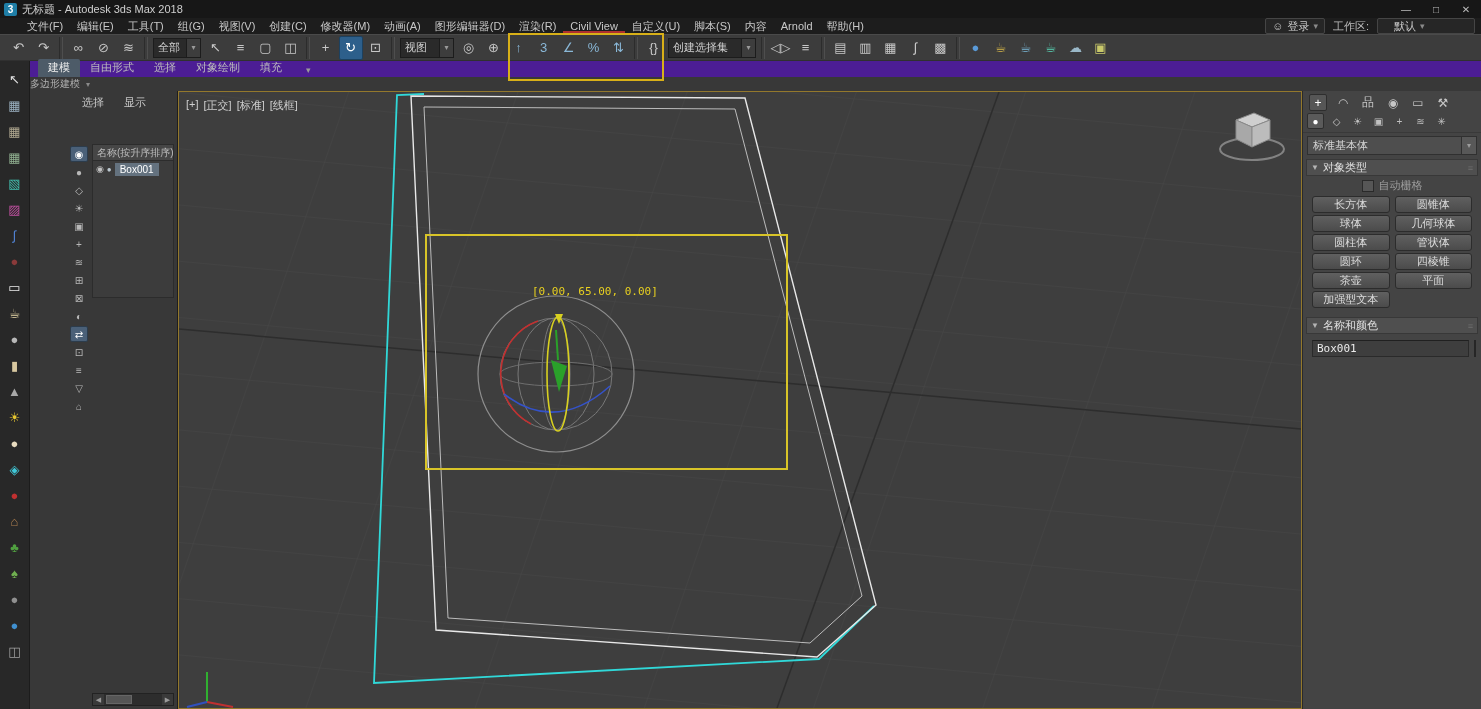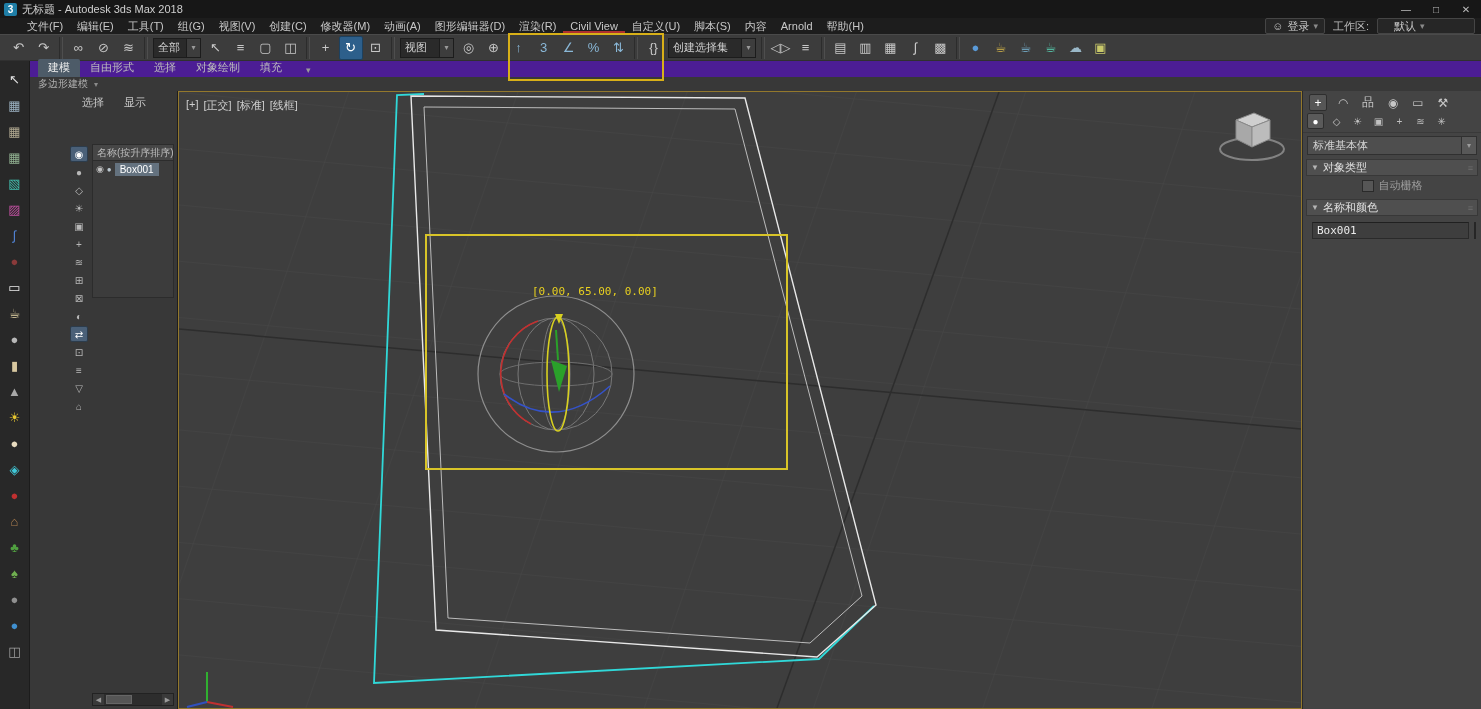--- a/index.html
+++ b/index.html
@@ -44,21 +44,21 @@
     display:flex;align-items:center;justify-content:center;border-left:1px solid #1c1c1c;}
   .annotation-box{position:absolute;left:508px;top:33px;width:152px;height:44px;
     border:2px solid #d8b018;pointer-events:none;z-index:50;}
   
   .ribbon1{position:absolute;left:30px;top:61px;right:0;height:16px;background:#4c1d95;
     display:flex;align-items:flex-end;padding-left:8px;font-size:11px;color:#bdbdbd;}
   .ribbon-tab{padding:1px 10px 2px;white-space:nowrap;}
   .ribbon-tab.active{background:#4d5b68;color:#eee;border-radius:2px 2px 0 0;}
   .ribbon-extra{margin-left:10px;color:#9a9a9a;font-size:9px;padding:2px 4px;}
   .ribbon2{position:absolute;left:30px;top:77px;right:0;height:14px;background:#383838;
-    border-bottom:5px solid #ffffff;display:flex;align-items:center;font-size:10px;color:#b0b0b0;padding-left:8px;gap:6px;}
+    border-bottom:5px solid #ffffff;display:flex;align-items:center;font-size:10px;color:#b0b0b0;gap:6px;}
   .ribbon2 .caret{font-size:8px;color:#8a8a8a;}
   
   .left-strip{position:absolute;left:0;top:61px;bottom:0;width:30px;background:#282828;
     border-right:1px solid #1c1c1c;display:flex;flex-direction:column;align-items:center;
     padding-top:8px;gap:5px;box-sizing:border-box;}
   .ls-icon{width:22px;height:21px;display:flex;align-items:center;justify-content:center;
     font-size:13px;color:#bbb;flex:none;}
   .strip-overflow{position:absolute;left:34px;top:671px;width:13px;height:13px;background:#2e2e2e;
     color:#bdbdbd;font-size:8px;display:flex;align-items:center;justify-content:center;border:1px solid #1e1e1e;}
   
@@ -510,20 +510,44 @@
   </div>
   <div class="rollout-header">
     <span class="tri">▼</span>
     <span>对象类型</span>
     <span class="grip">≡</span>
   </div>
   <div class="autogrid-row">
     <span class="checkbox"></span>
     <span>自动栅格</span>
   </div>
+  <div class="btn-grid">
+
+      <span class="cp-btn">长方体</span>
+
+      <span class="cp-btn">圆锥体</span>
+
+      <span class="cp-btn">球体</span>
+
+      <span class="cp-btn">几何球体</span>
+
+      <span class="cp-btn">圆柱体</span>
+
+      <span class="cp-btn">管状体</span>
+
+      <span class="cp-btn">圆环</span>
+
+      <span class="cp-btn">四棱锥</span>
+
+      <span class="cp-btn">茶壶</span>
+
+      <span class="cp-btn">平面</span>
+
+      <span class="cp-btn">加强型文本</span>
+    </div>
   <div class="rollout-header">
     <span class="tri">▼</span>
     <span>名称和颜色</span>
     <span class="grip">≡</span>
   </div>
   <div class="name-row">
     <input class="name-field" value="Box001" style="">
     <span class="color-swatch"></span>
   </div>
 </div>

